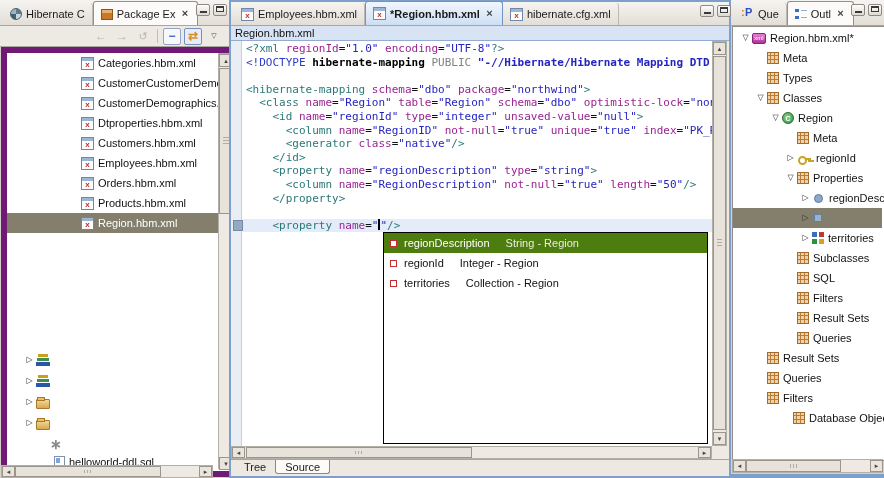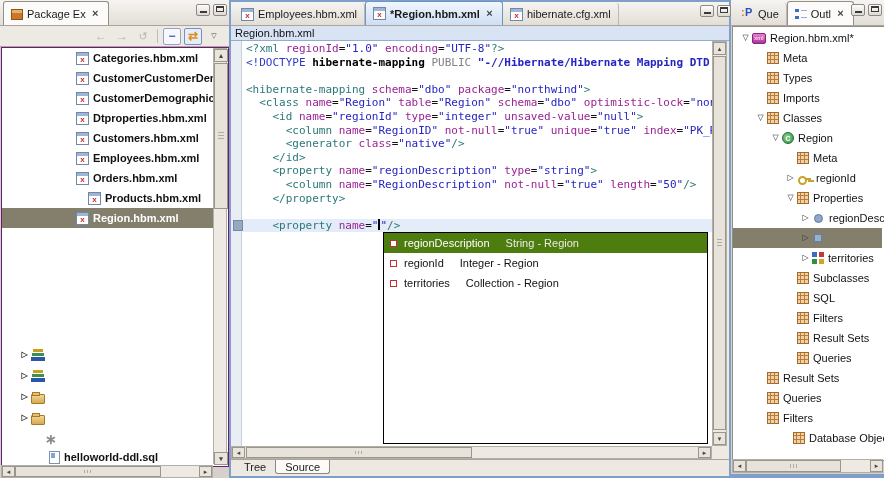--- a/index.html
+++ b/index.html
@@ -148,40 +148,44 @@
   .arow.sel .at{color:#EDEBE2;}
   .panel-label{font-size:11px;}
 </style>
 </head>
 <body>
 
 <div class="app">
 
   <div class="abs" style="left:0;top:0;width:229px;height:478px;">
     <div class="tabbar" style="left:0;top:0;width:229px;height:26px;">
+        <div class="tab">
+          <span class="ic" data-icon="hibernate-console-icon"></span>
+          <span class="tlbl">Hibernate C</span>
+        </div>
         <div class="tab active">
           <span class="ic" data-icon="package-explorer-icon"></span>
           <span class="tlbl">Package Ex</span>
           <span class="tclose"></span>
         </div>
       </div>
     <div class="wbtns" style="left:196px;top:4px;">
       <span class="wbtn min"></span>
       <span class="wbtn max"></span>
     </div>
     <div class="toolbar" style="left:0;top:26px;width:229px;height:21px;">
         <span class="tbtn dis" data-icon="back-icon"></span>
         <span class="tbtn dis" data-icon="forward-icon"></span>
         <span class="tbtn dis" data-icon="refresh-icon"></span>
         <span class="tbtn" data-icon="separator-line"></span>
         <span class="tbtn boxed" data-icon="collapse-all-icon"></span>
         <span class="tbtn boxed on" data-icon="link-editor-icon"></span>
         <span class="tbtn" data-icon="view-menu-icon"></span>
       </div>
-    <div class="treebox" style="left:1px;top:47px;width:226px;height:418px;border:1px solid #701a75;font-weight:bold;">
+    <div class="treebox" style="left:1px;top:47px;width:226px;height:418px;border:6px solid #701a75;">
       <div style="position:absolute;left:0;top:0;width:211px;">
           <div class="trow" style="padding-left: 61px;">
             <span class="exp none"></span>
             <span class="ic" data-icon="xml-file-icon"></span>
             <span class="tl">Categories.hbm.xml</span>
           </div>
           <div class="trow" style="padding-left: 61px;">
             <span class="exp none"></span>
             <span class="ic" data-icon="xml-file-icon"></span>
             <span class="tl">CustomerCustomerDemo.</span>
@@ -204,21 +208,21 @@
           <div class="trow" style="padding-left: 61px;">
             <span class="exp none"></span>
             <span class="ic" data-icon="xml-file-icon"></span>
             <span class="tl">Employees.hbm.xml</span>
           </div>
           <div class="trow" style="padding-left: 61px;">
             <span class="exp none"></span>
             <span class="ic" data-icon="xml-file-icon"></span>
             <span class="tl">Orders.hbm.xml</span>
           </div>
-          <div class="trow" style="padding-left: 61px; justify-content: center;">
+          <div class="trow" style="padding-left: 61px;">
             <span class="exp none"></span>
             <span class="ic" data-icon="xml-file-icon"></span>
             <span class="tl">Products.hbm.xml</span>
           </div>
           <div class="trow sel" style="padding-left: 61px;">
             <span class="exp none"></span>
             <span class="ic" data-icon="xml-file-icon"></span>
             <span class="tl">Region.hbm.xml</span>
           </div>
         </div>
@@ -354,25 +358,20 @@
           <div class="trow" style="padding-left: 21px;">
             <span class="exp none"></span>
             <span class="ic" data-icon="grid-icon"></span>
             <span class="tl">Meta</span>
           </div>
           <div class="trow" style="padding-left: 21px;">
             <span class="exp none"></span>
             <span class="ic" data-icon="grid-icon"></span>
             <span class="tl">Types</span>
           </div>
-          <div class="trow" style="padding-left: 21px;">
-            <span class="exp none"></span>
-            <span class="ic" data-icon="grid-icon"></span>
-            <span class="tl">Imports</span>
-          </div>
           <div class="trow" style="padding-left: 21px; align-items: center;">
             <span class="exp open"></span>
             <span class="ic" data-icon="grid-icon"></span>
             <span class="tl">Classes</span>
           </div>
           <div class="trow" style="padding-left: 36px;">
             <span class="exp open"></span>
             <span class="ic" data-icon="class-icon"></span>
             <span class="tl">Region</span>
           </div>

